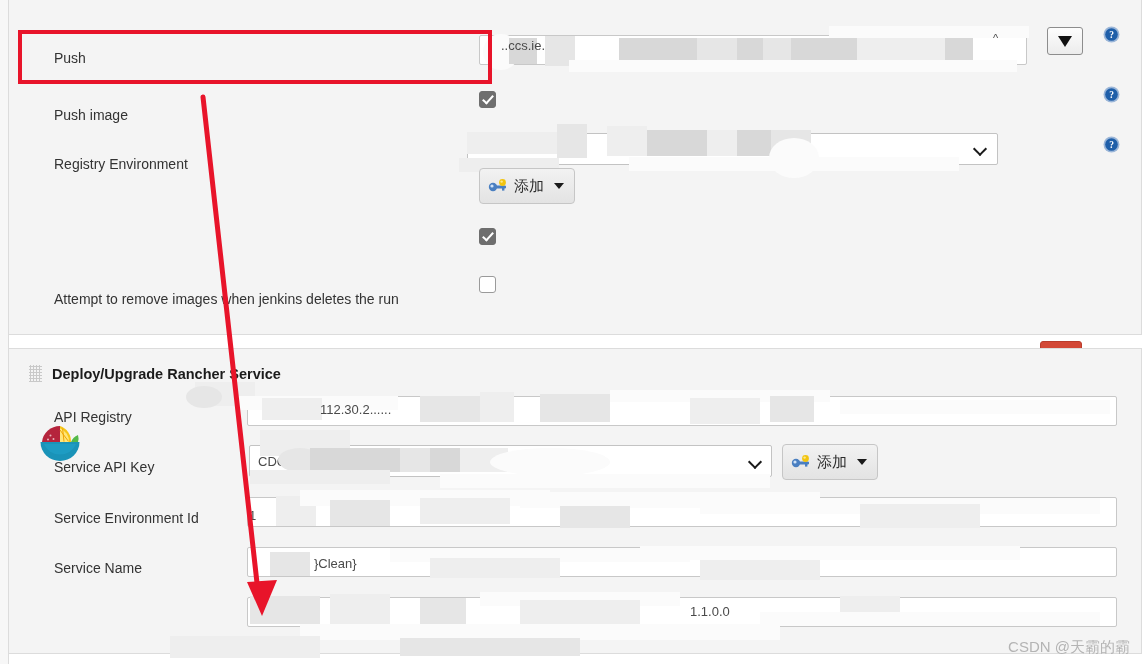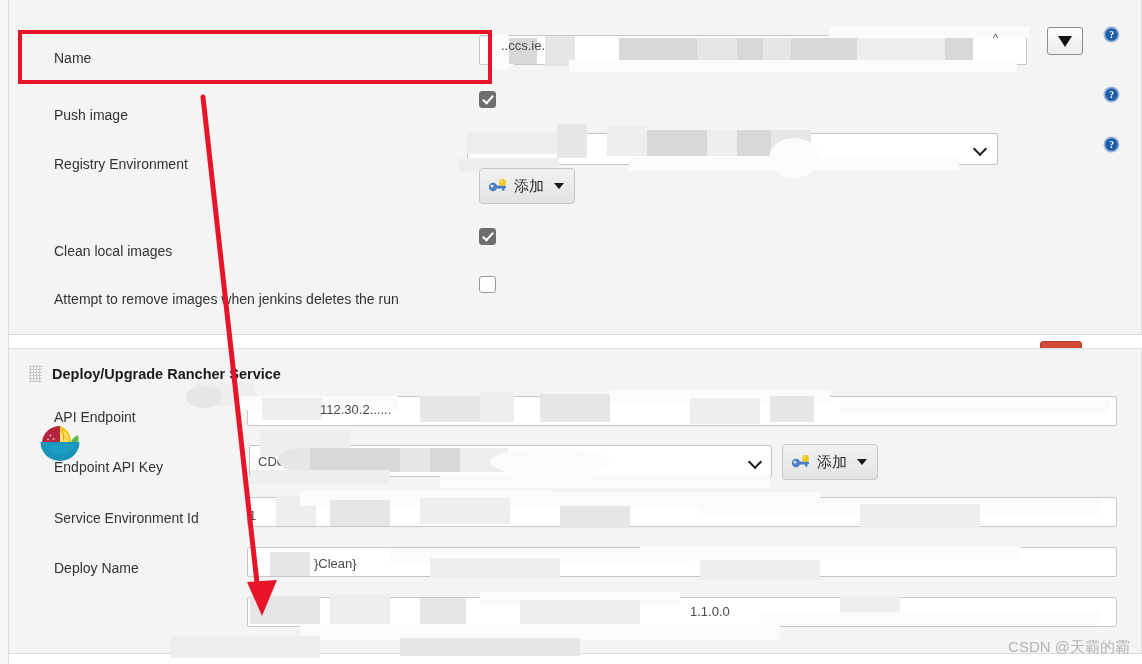--- a/index.html
+++ b/index.html
@@ -311,21 +311,21 @@
 
 <div id="page">
 
   <div class="left-gutter"></div>
 
   <div class="cloud-caption">Cloud to use to build image</div>
 
   <div class="panel" id="panel-docker">
 
     <div class="row" style="top:53px;">
-      <div class="row-label">Name</div>
+      <div class="row-label">Push</div>
     </div>
     <div class="text-input" style="left:470px; top:45px; width:548px;"></div>
 
     <div class="smudge white round" style="left:474px; top:44px; width:36px; height:36px;"></div>
     <div class="smudge" style="left:500px; top:48px; width:28px; height:26px;"></div>
     <div class="frag" style="left:492px; top:48px;">..ccs.ie..</div>
     <div class="smudge lite" style="left:536px; top:46px; width:30px; height:30px;"></div>
     <div class="smudge" style="left:610px; top:48px; width:78px; height:26px;"></div>
     <div class="smudge lite" style="left:688px; top:48px; width:40px; height:26px;"></div>
     <div class="smudge" style="left:728px; top:48px; width:26px; height:26px;"></div>
@@ -392,47 +392,44 @@
         <circle cx="4" cy="8" r="1.6" fill="#cfe2f7"></circle>
         <rect x="8" y="7.4" width="10" height="3.1" rx="1.2" fill="#4a7fc1"></rect>
         <rect x="14" y="9.6" width="2.4" height="3" fill="#4a7fc1"></rect>
         <circle cx="14.5" cy="4.5" r="3.4" fill="#f2c40f"></circle>
         <circle cx="13.6" cy="3.6" r="1.2" fill="#fbe88b"></circle>
       </svg>
       <span>添加</span>
       <span class="caret"></span>
     </div>
 
-    <div class="row" style="top:246px;">
-      <div class="row-label">Clean local images</div>
-    </div>
     <div class="cb checked" style="left:470px; top:238px;"></div>
 
     <div class="row" style="top:294px;">
       <div class="row-label">Attempt to remove images when jenkins deletes the run</div>
     </div>
     <div class="cb unchecked" style="left:470px; top:286px;"></div>
   </div>
 
   <div class="x-btn" style="left:1040px; top:341px;">X</div>
 
   <div class="panel" id="panel-rancher">
 
     <div class="section-head" style="left:20px; top:16px;">
       <div class="drag-handle"></div>
       <div class="section-title">Deploy/Upgrade Rancher Service</div>
     </div>
 
     <div class="row" style="top:53px;">
-      <div class="row-label">API Endpoint</div>
+      <div class="row-label">API Registry</div>
     </div>
     <div class="text-input" style="left:238px; top:47px; width:870px;"></div>
 
     <div class="row" style="top:103px;">
-      <div class="row-label">Endpoint API Key</div>
+      <div class="row-label">Service API Key</div>
     </div>
     <div class="select-input" style="left:240px; top:96px; width:523px;"></div>
     <div class="select-caret" style="left:741px; top:106px;"></div>
 
     <div class="add-btn" style="left:773px; top:95px;">
       <svg class="key-ico" viewBox="0 0 20 16">
         <circle cx="5" cy="9" r="4.2" fill="#4a7fc1"></circle>
         <circle cx="4" cy="8" r="1.6" fill="#cfe2f7"></circle>
         <rect x="8" y="7.4" width="10" height="3.1" rx="1.2" fill="#4a7fc1"></rect>
         <rect x="14" y="9.6" width="2.4" height="3" fill="#4a7fc1"></rect>
@@ -442,21 +439,21 @@
       <span>添加</span>
       <span class="caret"></span>
     </div>
 
     <div class="row" style="top:154px;">
       <div class="row-label">Service Environment Id</div>
     </div>
     <div class="text-input" style="left:238px; top:148px; width:870px;"></div>
 
     <div class="row" style="top:204px;">
-      <div class="row-label">Deploy Name</div>
+      <div class="row-label">Service Name</div>
     </div>
     <div class="text-input" style="left:238px; top:198px; width:870px;"></div>
 
     <div class="row" style="top:254px;">
       
     </div>
     <div class="text-input" style="left:238px; top:248px; width:870px;"></div>
   </div>
 
   <div class="smudge faint" style="left:195px; top:382px; width:60px; height:24px;"></div>

